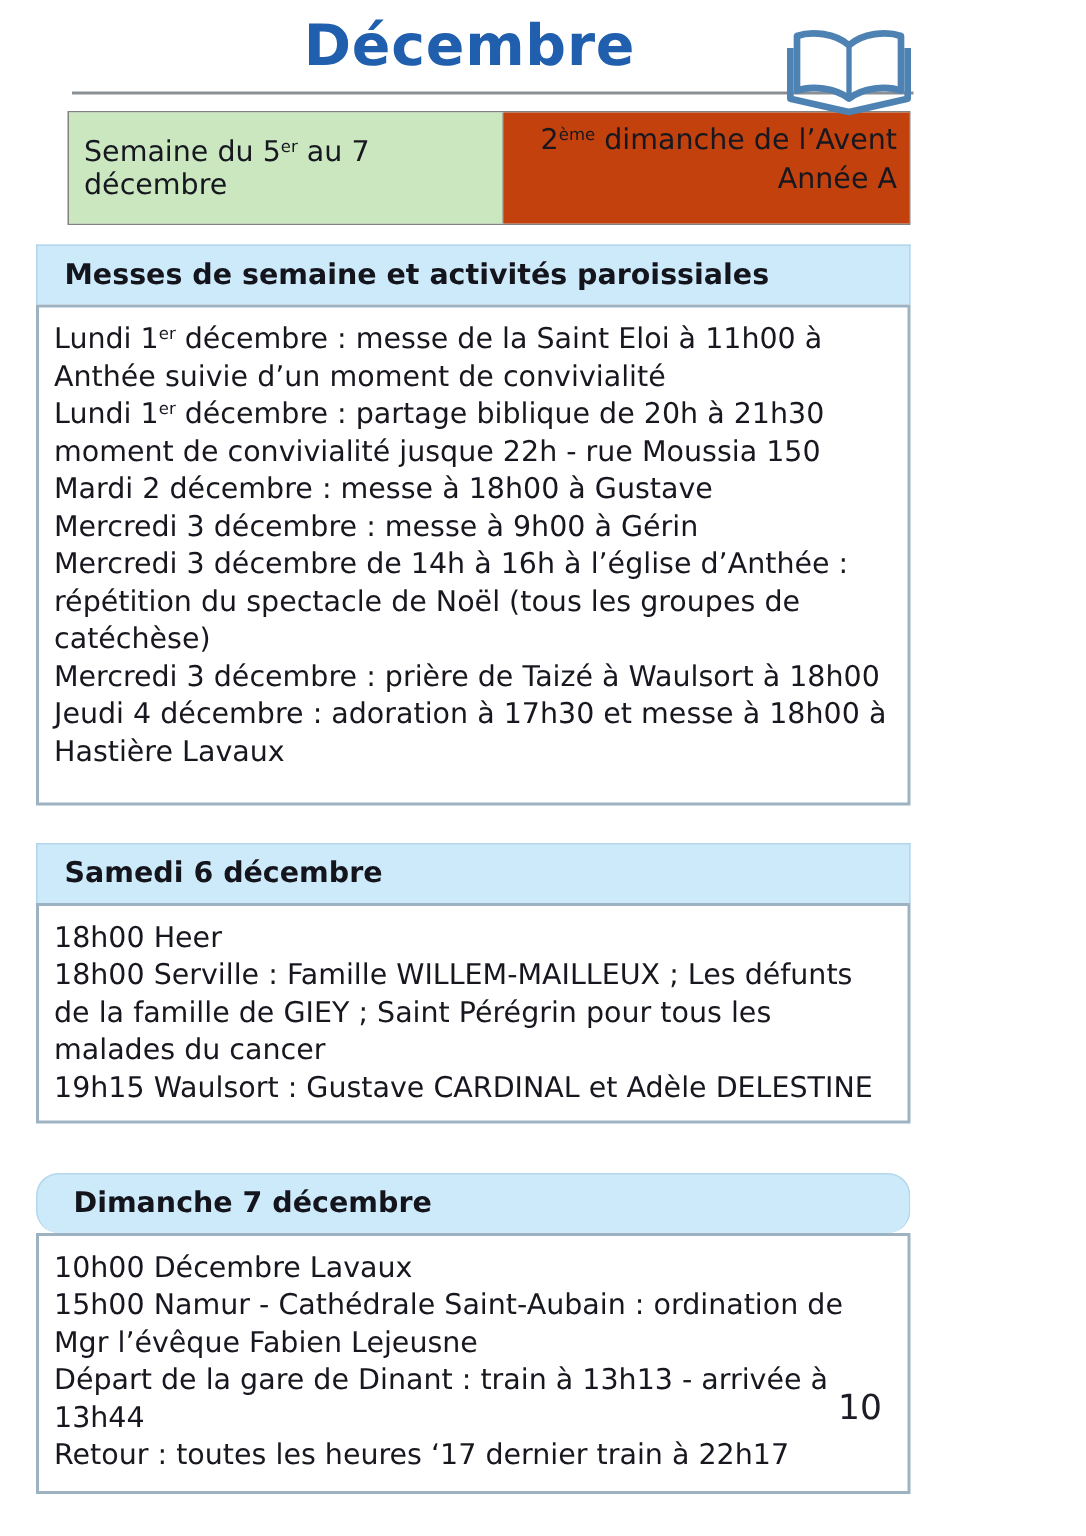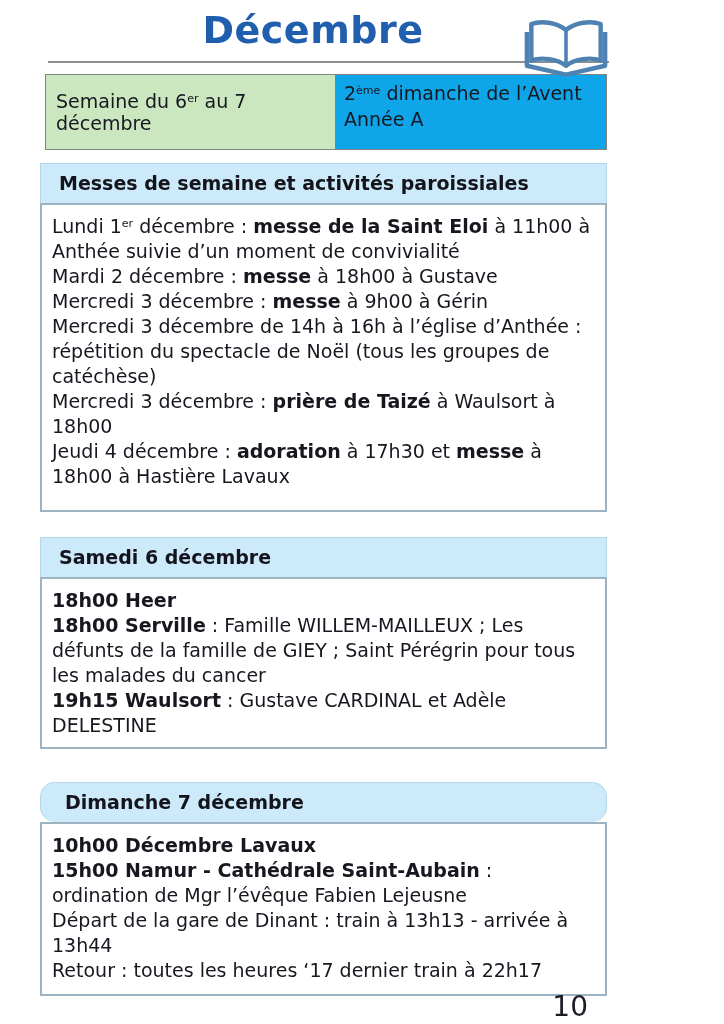--- a/index.html
+++ b/index.html
@@ -38,27 +38,27 @@
     font-size:19px;
   }
   .week-cell-left {
     width:290px;
     background:#cae7c0;
     border-right:1px solid #828282;
     padding:15px 8px 15px 10px;
   }
   .week-cell-right {
     flex:1;
-    background:#0ea5e9;
-    text-align:left;
+    background:#c2410c;
+    text-align:right;
     padding:5px 8px;
     line-height:26px;
   }
 
-  .section { margin:0 19px 0 40px; }
+  .section { margin:0 19px 0 24px; }
   .sec-1 { margin-top:13px; }
   .sec-2 { margin-top:25px;border-radius:20px; }
   .sec-3 { margin-top:33px; }
   .section-header {
     background:#cdeafa;
     border:1px solid #b4d6ea;
     border-bottom:none;
     font-weight:700;
     font-size:19px;
     color:#14141c;
@@ -69,64 +69,65 @@
     border:2px solid #9db3c2;
     background:#ffffff;
     font-size:19px;
     line-height:25px;
     padding:9px 14px 21px 10px;
   }
   .sec-2 .section-body { padding-bottom:9px; }
   .sec-3 .section-body { padding-bottom:11px; }
 
   .rich-line { display:block; }
-  .b { font-weight:700;text-align:right; }
+  .b { font-weight:400;text-align:right; }
   .sup {
     font-size:.58em;
     position:relative;
     top:-.55em;
     line-height:0;
   }
 
   .page-number {
     position:absolute;
-    top:990px; right:38px;
-    font-size:28px;
+    top:926px; right:38px;
+    font-size:23px;
     color:#1c1c24;
   }
 </style>
 </head>
 <body>
 
 <div class="page">
 
   <div class="page-title">Décembre</div>
 
   <svg class="book-icon" viewBox="0 0 96 72" aria-hidden="true">
     <path d="M4 18 L4 56 L48 66 L92 56 L92 18" fill="none" stroke="#4d82b2" stroke-width="5" stroke-linejoin="round"></path>
     <path d="M48 16 C38 7 20 5 9 9 L9 50 C20 46 38 48 48 56 C58 48 76 46 87 50 L87 9 C76 5 58 7 48 16 Z" fill="#ffffff" stroke="#4d82b2" stroke-width="5" stroke-linejoin="round"></path>
     <path d="M48 16 L48 56" fill="none" stroke="#4d82b2" stroke-width="4"></path>
   </svg>
 
   <div class="title-rule"></div>
 
   <div class="week-table">
     <div class="week-cell-left">
-        <div class="rich-line"><span>Semaine du 6</span><span class="sup">er</span><span> au 7 décembre</span></div>
+        <div class="rich-line"><span>Semaine du 5</span><span class="sup">er</span><span> au 7 décembre</span></div>
       </div>
     <div class="week-cell-right">
         <div class="rich-line"><span>2</span><span class="sup">ème</span><span> dimanche de l’Avent</span></div>
         <div class="rich-line"><span>Année A</span></div>
       </div>
   </div>
 
   <div class="section sec-1">
     <div class="section-header">Messes de semaine et activités paroissiales</div>
     <div class="section-body">
         <div class="rich-line"><span>Lundi 1</span><span class="sup">er</span><span> décembre : </span><span class="b">messe de la Saint Eloi</span><span> à 11h00 à Anthée suivie d’un moment de convivialité</span></div>
+        <div class="rich-line"><span>Lundi 1</span><span class="sup">er</span><span> décembre : </span><span class="b">partage biblique</span><span> de 20h à 21h30 moment de convivialité jusque 22h - rue Moussia 150</span></div>
         <div class="rich-line"><span>Mardi 2 décembre : </span><span class="b">messe</span><span> à 18h00 à Gustave</span></div>
         <div class="rich-line"><span>Mercredi 3 décembre : </span><span class="b">messe</span><span> à 9h00 à Gérin</span></div>
         <div class="rich-line"><span>Mercredi 3 décembre de 14h à 16h à l’église d’Anthée : répétition du spectacle de Noël (tous les groupes de catéchèse)</span></div>
         <div class="rich-line"><span>Mercredi 3 décembre : </span><span class="b">prière de Taizé</span><span> à Waulsort à 18h00</span></div>
         <div class="rich-line"><span>Jeudi 4 décembre : </span><span class="b">adoration</span><span> à 17h30 et </span><span class="b">messe</span><span> à 18h00 à Hastière Lavaux</span></div>
       </div>
   </div>
 
   <div class="section sec-2">
     <div class="section-header">Samedi 6 décembre</div>

